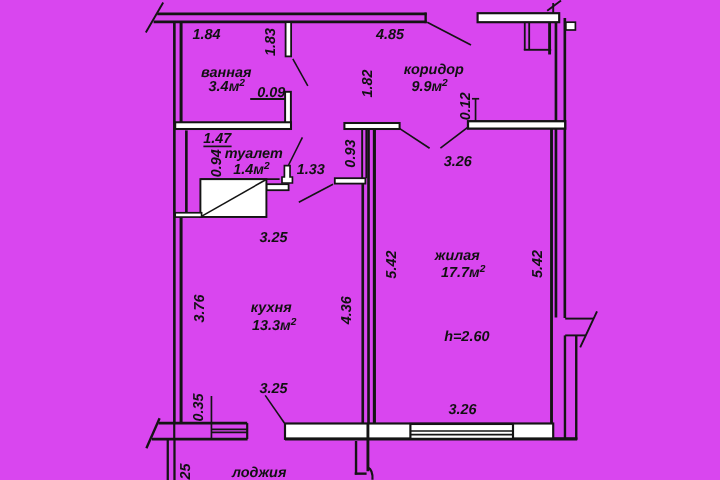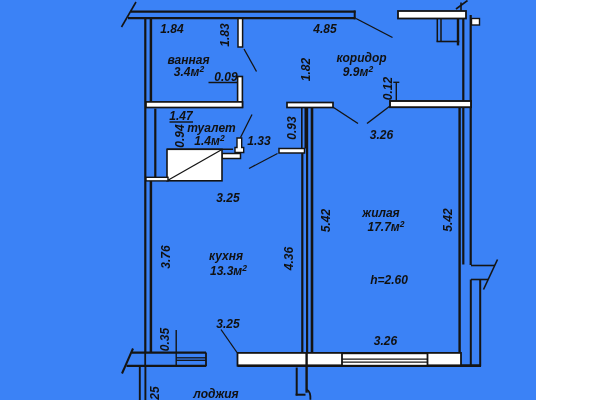--- a/index.html
+++ b/index.html
@@ -1,16 +1,16 @@
 <!DOCTYPE html>
 <html><head>
 <meta charset="utf-8">
 <style>
   html,body{margin:0;padding:0;background:#ffffff;}
-  .wrap{width:536px;height:400px;position:relative;overflow:hidden;background:#3b82f6;}
+  .wrap{width:600px;height:400px;position:relative;overflow:hidden;background:#d946ef;}
   svg{display:block;}
   text{font-family:"Liberation Sans", sans-serif;font-style:italic;font-weight:bold;fill:#111;}
 </style>
 </head>
 <body>
 <div class="wrap">
 <svg width="600" height="400" viewBox="0 0 600 400">
 <g stroke="#141414" fill="none" stroke-linecap="butt">
 
 <g>

